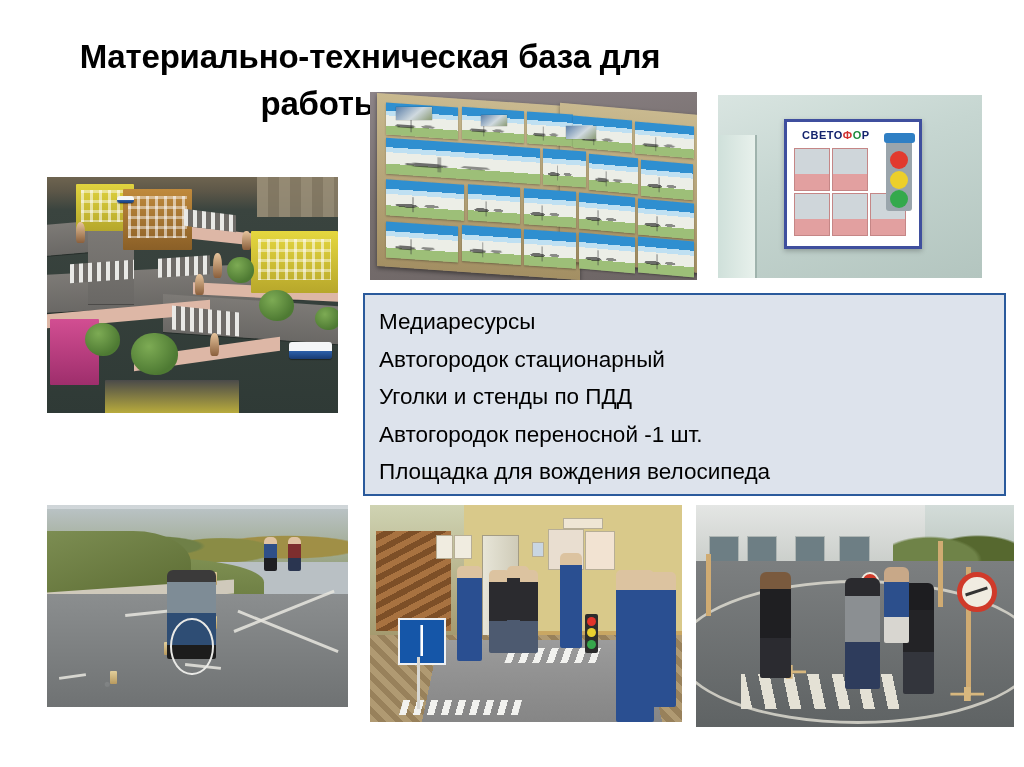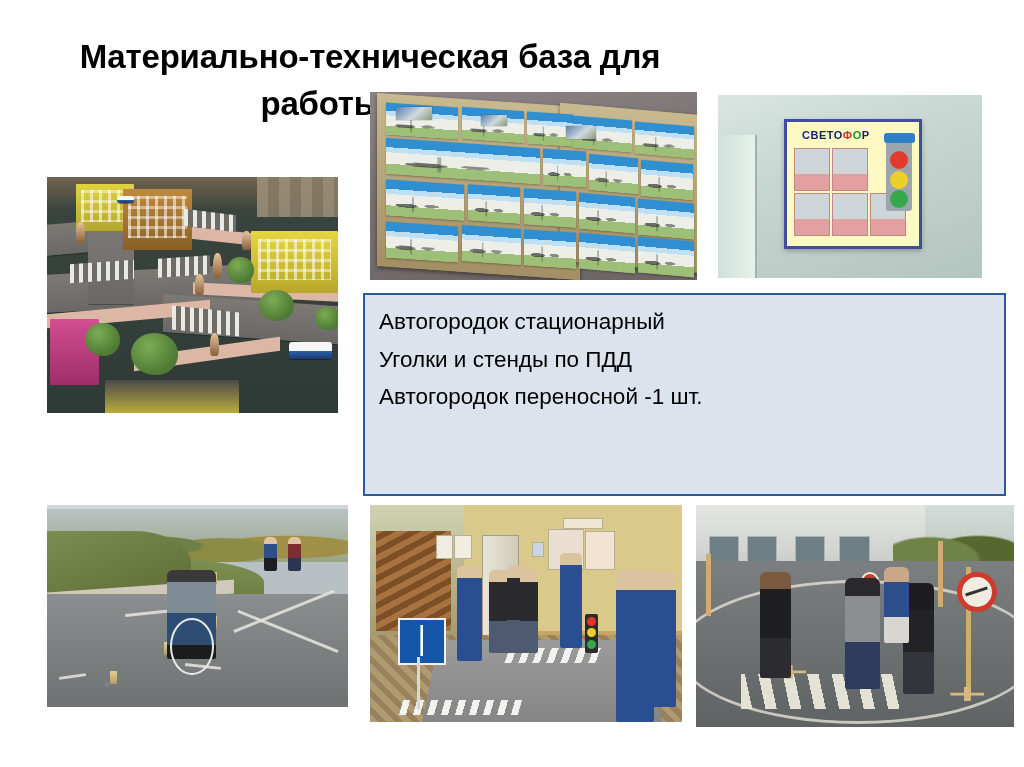--- a/index.html
+++ b/index.html
@@ -140,21 +140,21 @@
     position: absolute; inset: 0;
     background: linear-gradient(160deg,#d9e5e1 0%, #c6d6d1 40%, #b3c5bf 100%);
   }
   .sv-door {
     position: absolute; left: 0; top: 22%; width: 14%; height: 78%;
     background: linear-gradient(90deg,#cfe0da,#e8f1ec);
     border-right: 2px solid #9fb3ad;
   }
   .sv-stand {
     position: absolute; left: 25%; top: 13%; width: 50%; height: 68%;
-    background: #fef9c3;
+    background: #ffffff;
     border: 3px solid #3f4f9e;
     box-shadow: 0 2px 5px rgba(0,0,0,.25);
     overflow: hidden;
   }
   .sv-title {
     position: absolute; left: 4%; top: 3%; width: 66%; height: 16%;
     font-weight: bold;
     font-size: 11px;
     letter-spacing: .5px;
     color: #14246e;
@@ -587,18 +587,20 @@
 
       <div class="oa-kid" style="left:20%; top:30%; width:10%; height:48%; background:linear-gradient(180deg,#7a5a3e 0 16%, #1f1f22 16% 62%, #2b2b30 62%);"></div>
       <div class="oa-kid" style="left:47%; top:33%; width:11%; height:50%; background:linear-gradient(180deg,#2a2a2e 0 16%, #8b8f92 16% 58%, #2e3c5c 58%);"></div>
       <div class="oa-kid" style="left:65%; top:35%; width:10%; height:50%; background:linear-gradient(180deg,#1d1d20 0 24%, #232326 24% 62%, #33353c 62%);"></div>
       <div class="oa-kid" style="left:59%; top:28%; width:8%;  height:34%; background:linear-gradient(180deg,#c8a888 0 20%, #2c4f8c 20% 66%, #d8d6d0 66%);"></div>
     </div>
 
   </div>
 
   <div id="content-textbox">
+    <div class="line">Медиаресурсы</div>
     <div class="line">Автогородок стационарный</div>
     <div class="line">Уголки и стенды по ПДД</div>
     <div class="line">Автогородок переносной -1 шт.</div>
+    <div class="line">Площадка для вождения велосипеда</div>
   </div>
 
 </div>
 
 </body></html>

